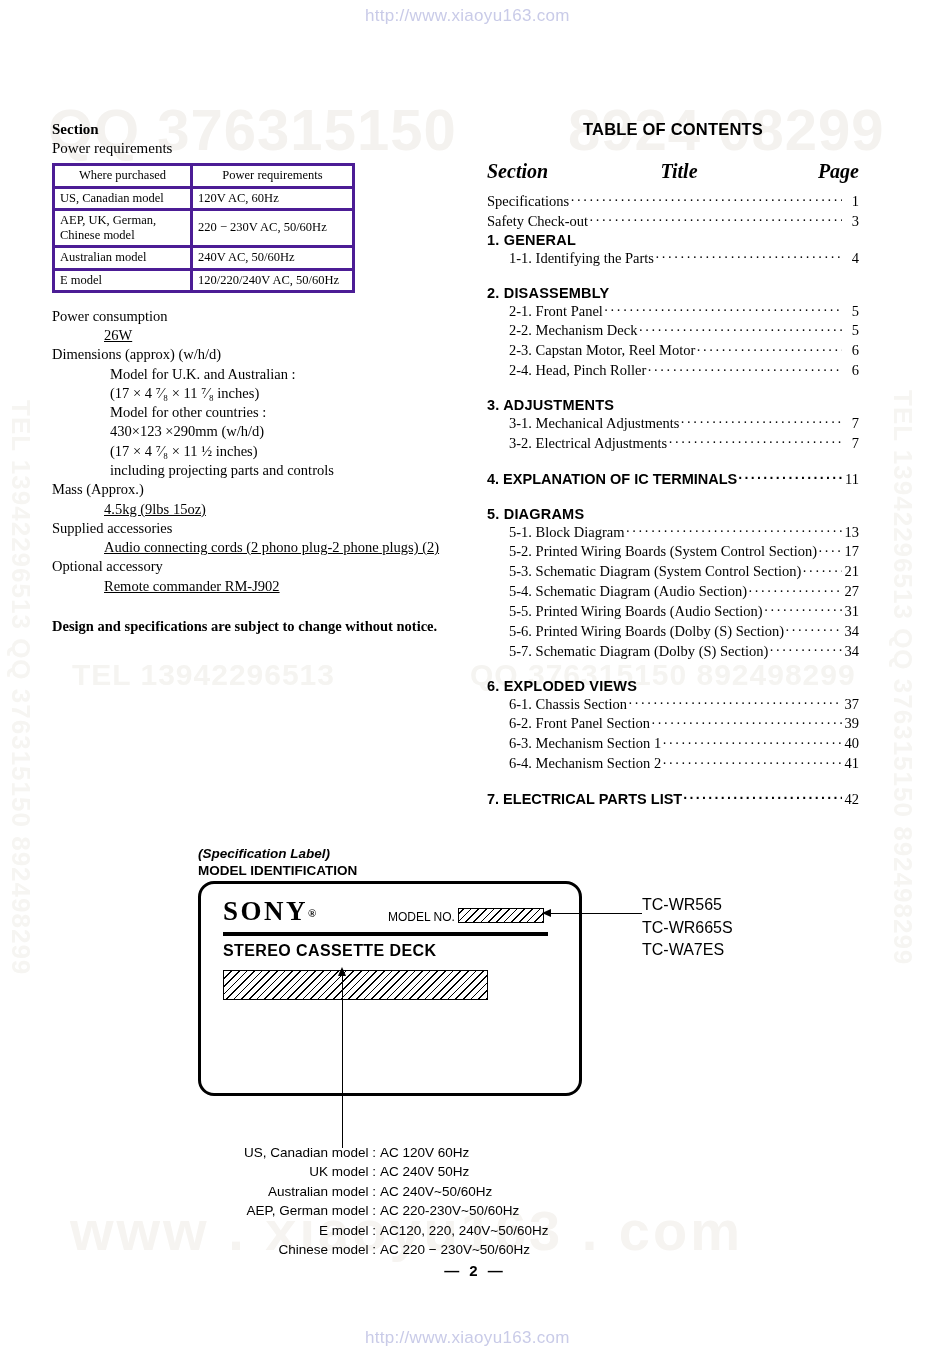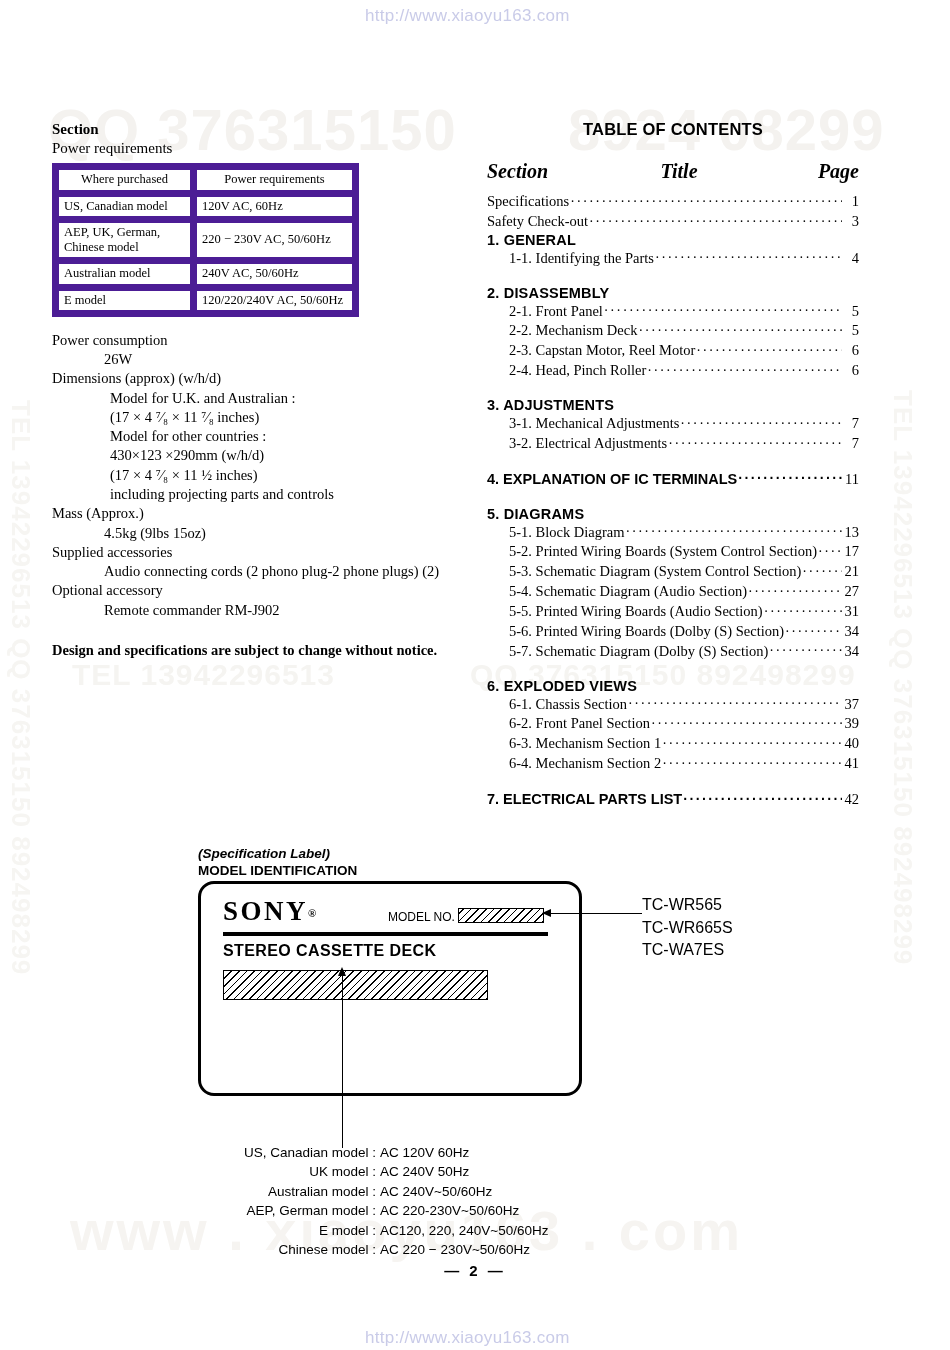--- a/index.html
+++ b/index.html
@@ -78,37 +78,37 @@
     line-height: 1.3;
   }
 
   table.spec {
     border-collapse: collapse;
     margin-top: 5px;
     width: 300px;
     table-layout: fixed;
   }
   table.spec td {
-    border: 7px solid #4c1d95;
+    border: 3px solid #4c1d95;
     font-size: 12.5px;
     padding: 2px 5px;
     line-height: 1.22;
     vertical-align: middle;
   }
   table.spec td.hcell { text-align: center; }
   table.spec col.c1 { width: 138px; }
   table.spec col.c2 { width: 162px; }
 
   .spec-list {
     margin-top: 14px;
     font-size: 14.5px;
     line-height: 1.33;
   }
   .spec-list .l0 { margin-left: 0; }
-  .spec-list .l1 { margin-left: 52px; }
+  .spec-list .l1 { margin-left: 52px; text-decoration: underline; }
   .spec-list .l2 { margin-left: 58px; }
   .note {
     margin-top: 22px;
     font-size: 14.5px;
     font-weight: bold;
   }
 
   
   #toc {
     position: absolute;
@@ -131,21 +131,21 @@
     font-weight: bold;
     font-size: 20px;
     margin-bottom: 12px;
   }
   .toc-colhead .ch-sec   { position: absolute; left: 0; }
   .toc-colhead .ch-title { position: absolute; left: 12px; right: 0; text-align: center; }
   .toc-colhead .ch-page  { position: absolute; right: 0; }
 
   .toc-row {
     display: flex;
-    align-items: flex-end;
+    align-items: center;
     font-size: 14.5px;
     line-height: 1.37;
   }
   .toc-row .t-label { white-space: nowrap; }
   .toc-row .t-dots {
     flex: 1 1 auto;
     overflow: hidden;
     white-space: nowrap;
     margin: 0 1px;
     font-size: 14px;

